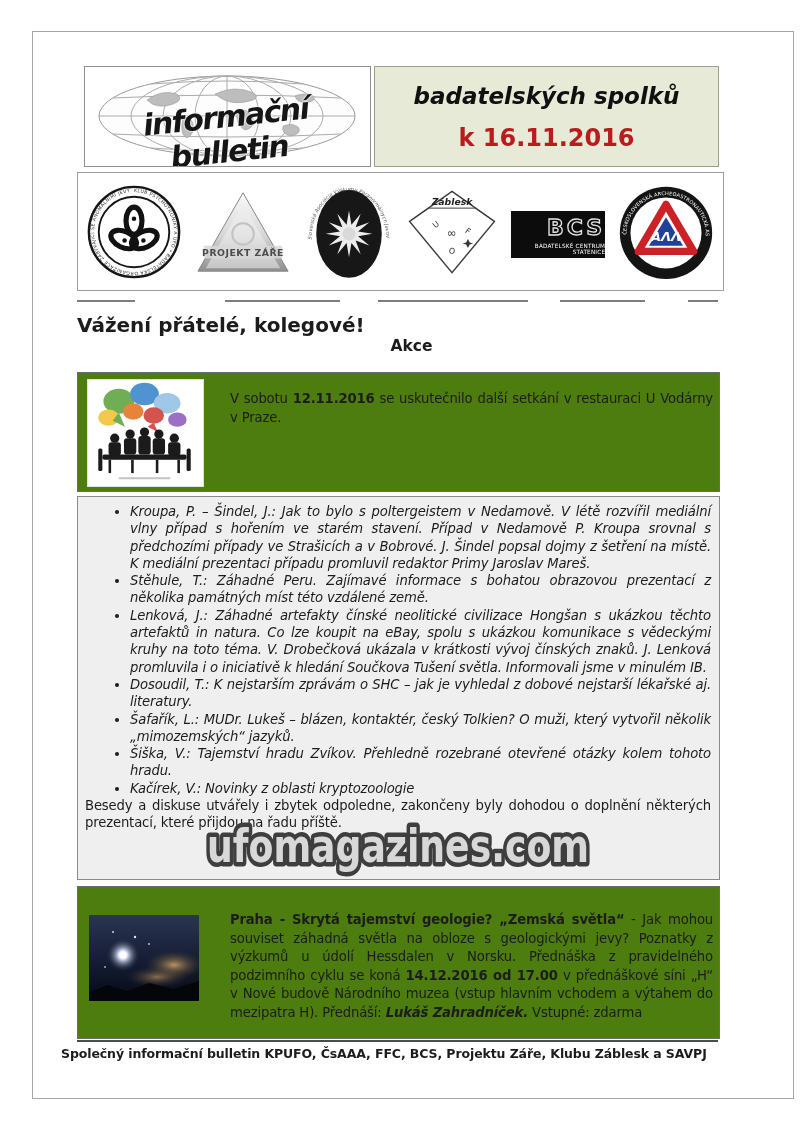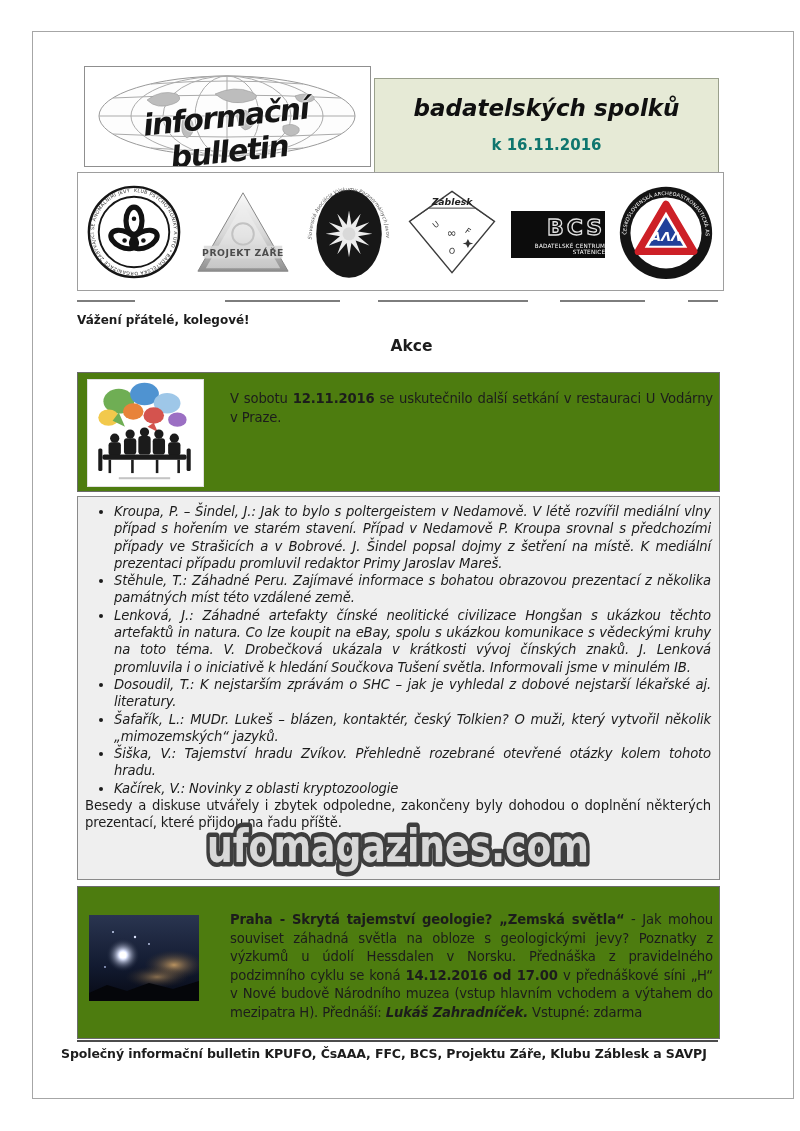--- a/index.html
+++ b/index.html
@@ -8,60 +8,60 @@
   .page-border{position:absolute;left:32px;top:31px;width:760px;height:1066px;
                border:1px solid #a6a6a6;}
   
   .mast-left{position:absolute;left:84px;top:66px;width:285px;height:99px;background:#fff;
              border:1px solid #8f8f8f;overflow:hidden;}
   .mast-left svg{position:absolute;left:2px;top:3px;}
   .mast-title{position:absolute;left:0;right:0;top:32px;text-align:center;
               font-size:30px;font-weight:bold;font-style:italic;letter-spacing:-1.5px;
               color:#151515;transform:rotate(-6deg);text-shadow:0 0 2px #fff,0 0 2px #fff;}
   .mast-right{position:absolute;left:374px;top:66px;width:343px;height:99px;background:#e6ead6;
-              border:1px solid #9aa08c;text-align:center;margin-top:12px;}
+              border:1px solid #9aa08c;text-align:center;}
   .mast-right .t1{margin-top:16px;font-size:23px;font-weight:bold;font-style:italic;color:#101010;}
-  .mast-right .t2{margin-top:15px;font-size:15px;font-weight:bold;color:#0f766e;}
+  .mast-right .t2{margin-top:15px;font-size:24px;font-weight:bold;color:#b91c1c;}
   
   .logos{position:absolute;left:77px;top:172px;width:641px;height:117px;background:#fff;
          border:1px solid #9e9e9e;display:flex;align-items:center;justify-content:space-around;
          padding:0 2px;overflow:hidden;}
   .logo-cell{flex:0 0 auto;display:flex;flex-direction:column;align-items:center;}
   .ffc-box{width:94px;height:57px;background:#0c0c0c;border:1px solid #b7b07c;text-align:center;
            box-shadow:inset 0 0 8px #4a4a4a;}
   .ffc-txt{font-size:25px;font-weight:bold;font-style:italic;color:#d9d9d9;line-height:32px;
            margin-top:2px;letter-spacing:2px;text-shadow:1px 1px 0 #5a5a5a,-1px -1px 0 #fff;}
   .ffc-sub{font-size:6.4px;color:#ddd27e;letter-spacing:.4px;}
   .bcs-box{width:94px;height:47px;background:#0c0c0c;margin-top:6px;text-align:right;}
   .bcs-txt{font-size:22px;font-weight:bold;color:#0c0c0c;-webkit-text-stroke:1.3px #e3e3e3;
            line-height:27px;margin-top:3px;letter-spacing:3px;}
   .bcs-sub{font-size:5.7px;color:#fff;letter-spacing:.2px;margin-top:2px;}
   .grid-dash{position:absolute;height:2px;background:#7d7d7d;top:300px;}
   
-  .greeting{position:absolute;left:77px;top:313px;font-size:12px;font-weight:bold;}
+  .greeting{position:absolute;left:77px;top:313px;font-size:20px;font-weight:bold;}
   .section-title{position:absolute;left:91px;top:337px;width:641px;text-align:center;
                  font-size:15.5px;font-weight:bold;}
   
   .event-box{position:absolute;left:77px;width:641px;background:#4d7c0f;border:1px solid #6b6b6b;
              overflow:hidden;}
   .event1{top:372px;height:118px;}
   .event2{top:886px;height:151px;}
   .event-img{position:absolute;background:#f4f4f4;overflow:hidden;}
   .img1{left:9px;top:6px;width:115px;height:106px;background:#fff;border:1px solid #e0e0e0;}
   .img2{left:11px;top:28px;width:110px;height:86px;}
   .event-text{position:absolute;left:152px;width:483px;font-size:13.2px;line-height:18.5px;
               letter-spacing:-0.15px;text-align:justify;}
   .event1 .event-text{top:17px;}
   .event2 .event-text{top:24px;}
   .event-text p{margin:0;}
   
   .lectures{position:absolute;left:77px;top:496px;width:641px;height:382px;background:#efefef;
             border:1px solid #8a8a8a;overflow:hidden;font-size:13.2px;line-height:17.3px;
             letter-spacing:-0.15px;}
-  .lectures ul{margin:6px 8px 0 0;padding-left:36px;}
+  .lectures ul{margin:6px 8px 0 0;padding-left:52px;}
   .lectures li{font-style:italic;text-align:justify;}
   .lectures .closing{margin:0 8px 0 7px;text-align:justify;}
   .seg-b{font-weight:bold;}
   .seg-i{font-style:italic;}
   .seg-bi{font-weight:bold;font-style:italic;}
   
   .watermark{position:absolute;left:199px;top:810px;pointer-events:none;z-index:5;}
   
   .footer-rule{position:absolute;left:77px;top:1040px;width:641px;border-top:2px solid #4c4c4c;}
   .footer-text{position:absolute;left:61px;top:1046px;width:673px;text-align:left;

